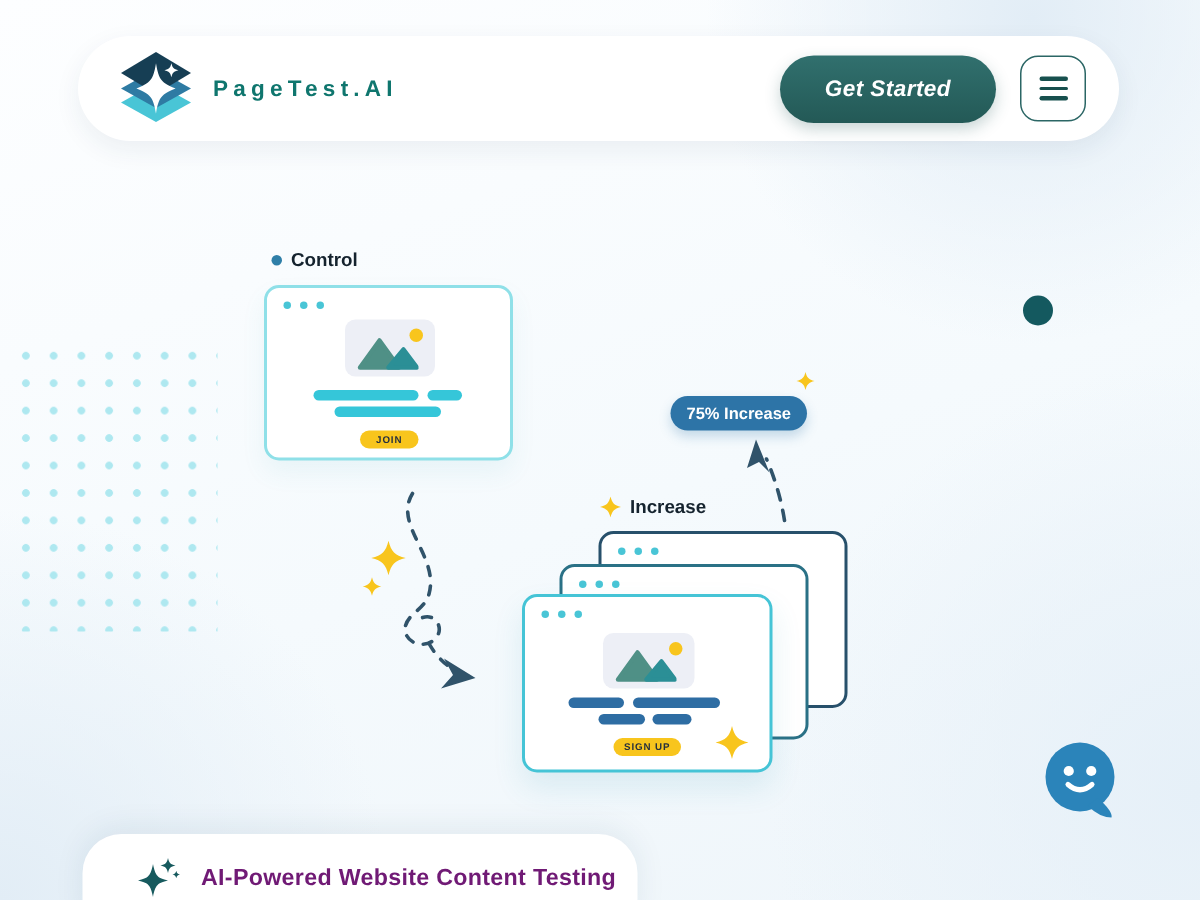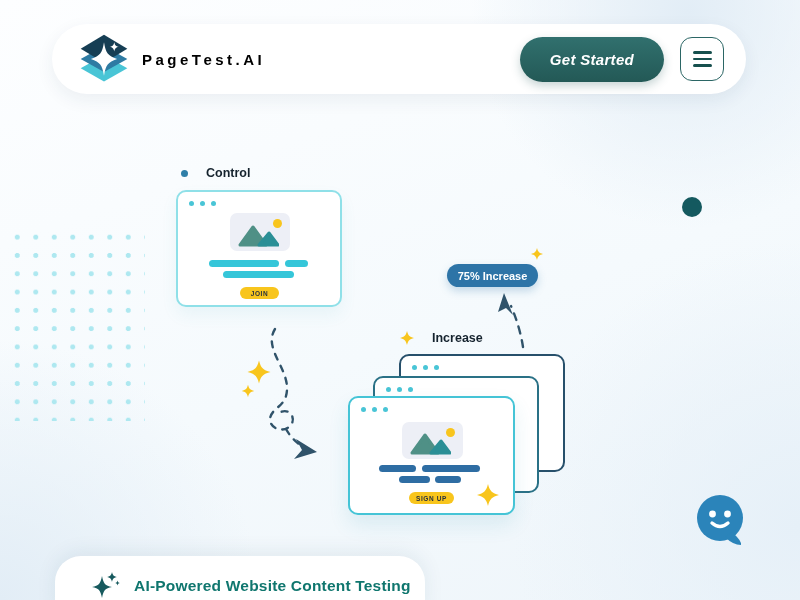--- a/index.html
+++ b/index.html
@@ -19,21 +19,21 @@
   .navbar {
     left:52px; top:24px; width:694px; height:70px;
     background:#ffffff; border-radius:35px;
     box-shadow:0 6px 18px rgba(30,60,90,.07);
     display:flex; align-items:center;
     padding:0 22px 0 24px;
   }
   .logo-svg { width:56px; height:56px; display:block; }
   .brand-name {
     margin-left:10px; font-size:15px; font-weight:600;
-    letter-spacing:3.5px; color:#000000;
+    letter-spacing:3.5px; color:#0f766e;
   }
   .cta-btn {
     margin-left:auto; height:45px; padding:0 30px;
     border:none; border-radius:23px; cursor:pointer;
     background:linear-gradient(180deg,#31706e 0%,#235956 100%);
     color:#ffffff; font-family:"Liberation Sans",sans-serif;
     font-size:15px; font-weight:700; letter-spacing:.3px;
     box-shadow:0 4px 10px rgba(35,89,86,.25);
     font-style:italic;
   }
@@ -47,21 +47,21 @@
 
   
   .dot-grid {
     left:3px; top:223px; width:142px; height:198px;
     background-image:radial-gradient(circle, #aee8f0 2.3px, rgba(174,232,240,0) 2.8px);
     background-size:18.5px 18.3px;
     background-position:5px 5px;
   }
 
   
-  .flag { display:flex; align-items:center; gap:18px; }
+  .flag { display:flex; align-items:center; gap:6px; }
   .flag-text { font-size:12.5px; font-weight:700; color:#15232e; }
   .flag-dot { width:7px; height:7px; border-radius:50%; background:#2f7fa8; }
 
   
   .window { position:absolute; background:#ffffff; border-radius:10px; }
   .win-dots { position:absolute; top:9px; left:11px; display:flex; gap:6px; }
   .win-dot { width:5px; height:5px; border-radius:50%; background:#49c5d6; }
   .img-ph {
     position:absolute; left:52px; top:21px; width:60px; height:38px;
     background:#edeff6; border-radius:7px;
@@ -105,21 +105,21 @@
   
   .chat-widget { left:696px; top:494px; width:52px; height:54px; cursor:pointer; }
 
   
   .bottom-card {
     left:55px; top:556px; width:370px; height:60px;
     background:#ffffff; border-radius:26px 26px 0 0;
     box-shadow:0 -4px 20px rgba(30,60,90,.08);
     display:flex; align-items:center; gap:13px; padding-left:36px;
   }
-  .tagline { font-size:15.5px; font-weight:800; color:#0f766e; letter-spacing:.2px; }
+  .tagline { font-size:15.5px; font-weight:800; color:#701a75; letter-spacing:.2px; }
 </style>
 </head>
 <body>
 
 <header class="abs navbar">
   <a class="logo" style="display:flex;align-items:center;text-decoration:none;">
     <svg class="logo-svg" viewBox="0 0 60 60">
       <polygon points="30,26 55,40 30,54 5,40" fill="#49c5d6"></polygon>
       <polygon points="30,16 55,30 30,44 5,30" fill="#2e7ba3"></polygon>
       <polygon points="30,4 55,19 30,34 5,19" fill="#163e54"></polygon>

